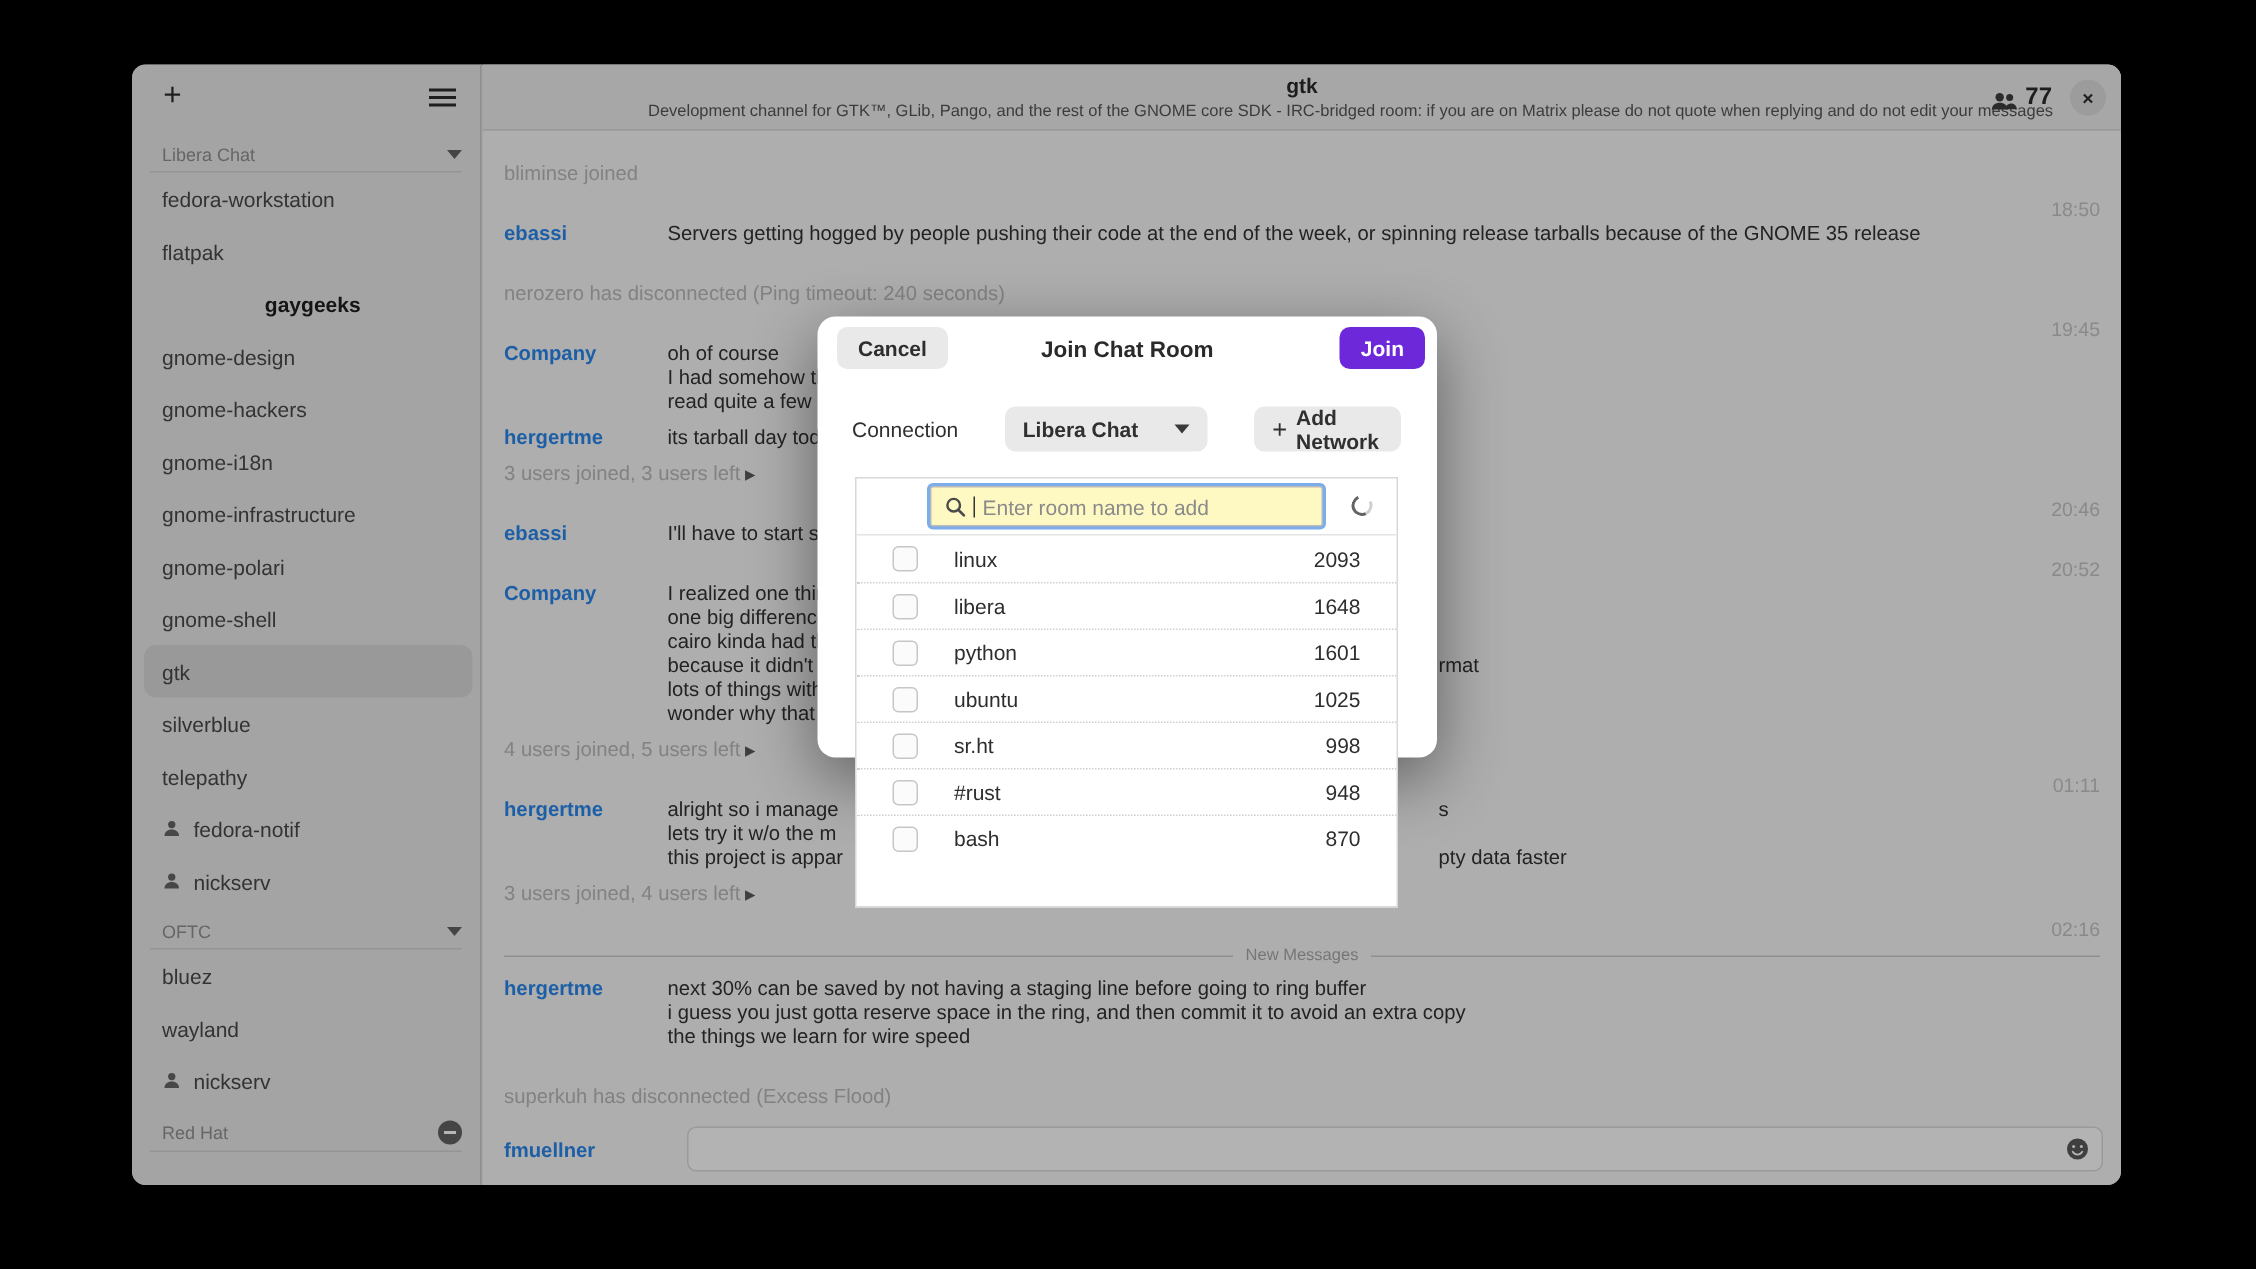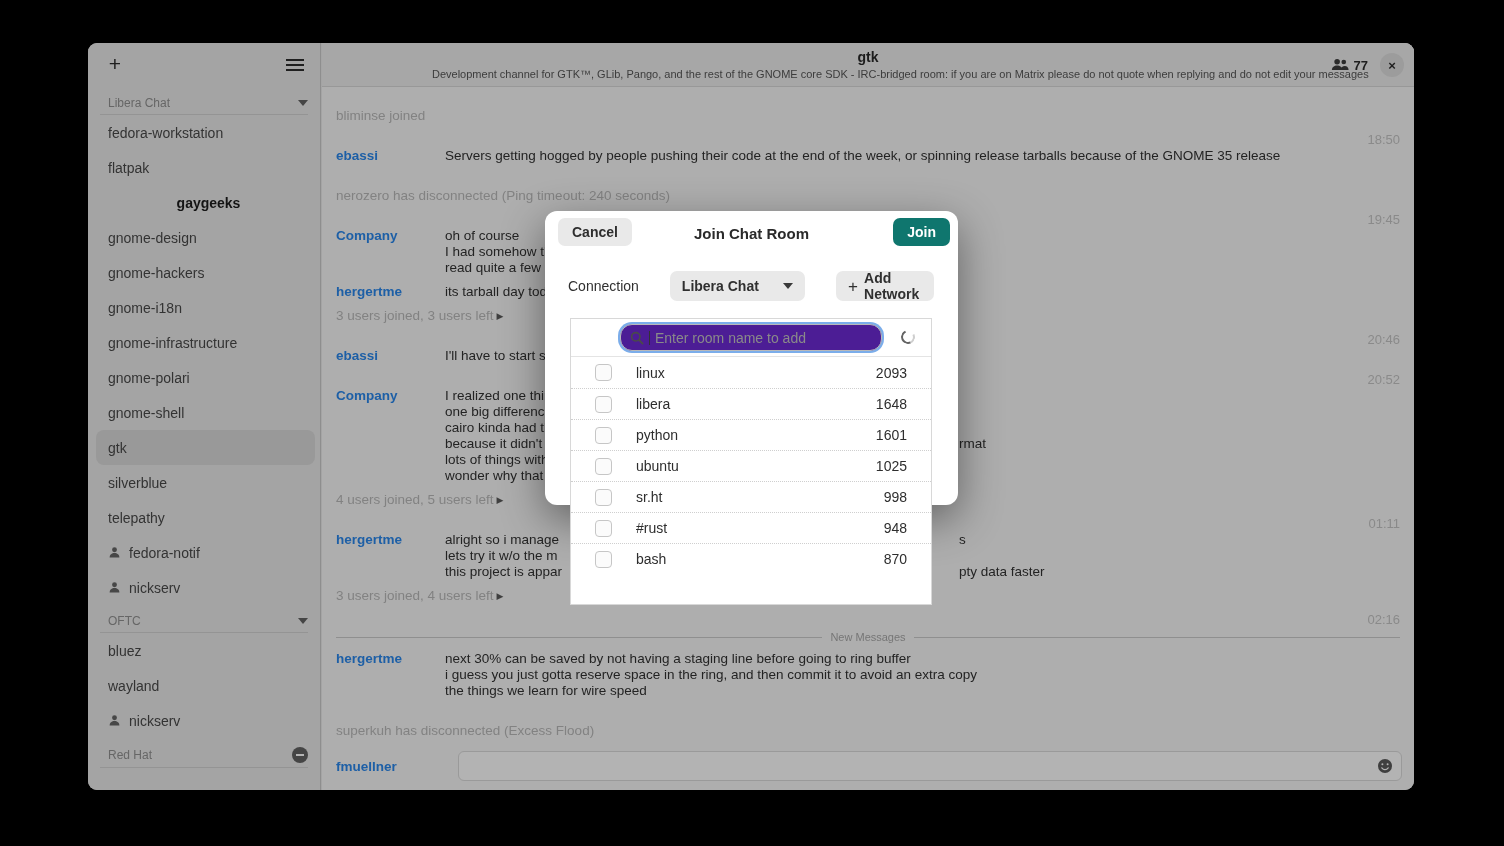--- a/index.html
+++ b/index.html
@@ -38,21 +38,21 @@
 
   
   .main { position:absolute; left:234px; top:0; right:0; bottom:0; background:#aeaeae; }
   .main-header { position:absolute; top:0; left:0; right:0; height:44px;
     background:#a7a7a7; border-bottom:1px solid #989898; }
   .title-wrap { position:absolute; left:110px; right:110px; top:6px; text-align:center; }
   .room-title { font-size:14px; font-weight:bold; color:#1c1c1c; }
   .room-subtitle { font-size:11px; color:#3c3c3c; margin-top:3px; white-space:nowrap; }
   .header-right { position:absolute; right:10px; top:0; height:44px; display:flex;
     align-items:center; gap:12px; }
-  .members { display:flex; align-items:flex-start; gap:5px; font-size:13px; color:#1e1e1e;
+  .members { display:flex; align-items:flex-end; gap:5px; font-size:16px; color:#1e1e1e;
     font-weight:bold; }
   .close-btn { width:24px; height:24px; border-radius:50%; background:#9c9c9c;
     color:#1e1e1e; font-size:13px; font-weight:bold; display:flex; align-items:center;
     justify-content:center; }
 
   
   .chat-log { position:absolute; left:0; top:45px; right:0; bottom:42px;
     padding-top:12px; overflow:hidden; font-size:13.5px; line-height:16px; }
   .status { margin:8px 14px 0; color:#828282; }
   .status.disconnect { margin-top:24px; }
@@ -80,37 +80,37 @@
   
   .dialog { position:absolute; left:545px; top:211px; width:413px; height:294px;
     background:#fff; border-radius:12px; box-shadow:0 14px 44px rgba(0,0,0,.45);
     font-size:14px; color:#303030; }
   .dlg-header { position:relative; height:45px; }
   .dlg-title { position:absolute; left:0; right:0; top:14px; text-align:center;
     font-weight:bold; font-size:15px; color:#2a2a2a; }
   .btn { position:absolute; top:7px; border-radius:7px; padding:6px 14px;
     font-weight:bold; background:#e9e9e9; color:#2e2e2e; font-size:14px; }
   .btn-cancel { left:13px; }
-  .btn-join { right:8px; background:#0f766e; color:#fff; }
+  .btn-join { right:8px; background:#6d28d9; color:#fff; }
   .conn-row { display:flex; align-items:center; padding:15px 24px 0 23px;gap:23px; }
   .conn-label { margin-right:8px; }
   .dropdown { width:178px; height:30px; background:#e9e9e9; border-radius:7px;
     display:flex; align-items:center; justify-content:space-between; padding:0 12px;
     font-weight:bold; }
   .dd-caret { width:0; height:0; border-left:5px solid transparent;
     border-right:5px solid transparent; border-top:6px solid #3a3a3a; }
   .add-net { margin-left:8px; height:30px; background:#e9e9e9; border-radius:7px;
     display:flex; align-items:center; gap:6px; padding:0 12px; font-weight:bold; }
   .add-net .plus { font-weight:normal; font-size:17px; line-height:1; }
   .list-box { position:absolute; left:25px; top:107px; width:362px; height:287px;
     border:1px solid #d8d8d8; background:#fff; overflow:hidden; }
   .search-row { height:38px; position:relative; border-bottom:1px solid #e4e4e4; }
   .search-entry { position:absolute; left:50%; transform:translateX(-50%); top:5px;
-    width:262px; height:27px; background:#4c1d95; border:1px solid #b9b9b9;
-    border-radius:12px; box-shadow:0 0 0 2px #7badea; display:flex; align-items:center;
+    width:262px; height:27px; background:#fef9c3; border:1px solid #b9b9b9;
+    border-radius:2px; box-shadow:0 0 0 2px #7badea; display:flex; align-items:center;
     gap:5px; padding:0 9px; }
   .caret-bar { width:1px; height:14px; background:#333; }
   .placeholder { color:#8a8a8a; white-space:nowrap; }
   .spinner { position:absolute; right:16px; top:11px; width:14px; height:14px;
     border-radius:50%; border:2px solid #636363; border-top-color:transparent;
     border-right-color:#cfcfcf; transform:rotate(20deg); }
   .room-row { height:31px; display:flex; align-items:center; padding:0 24px; }
   .room-row + .room-row { border-top:1px dotted #cfcfcf; }
   .checkbox { width:17px; height:17px; border:1px solid #c6c6c6; border-radius:4px;
     background:#fbfbfb; margin-right:24px; flex:none; }

